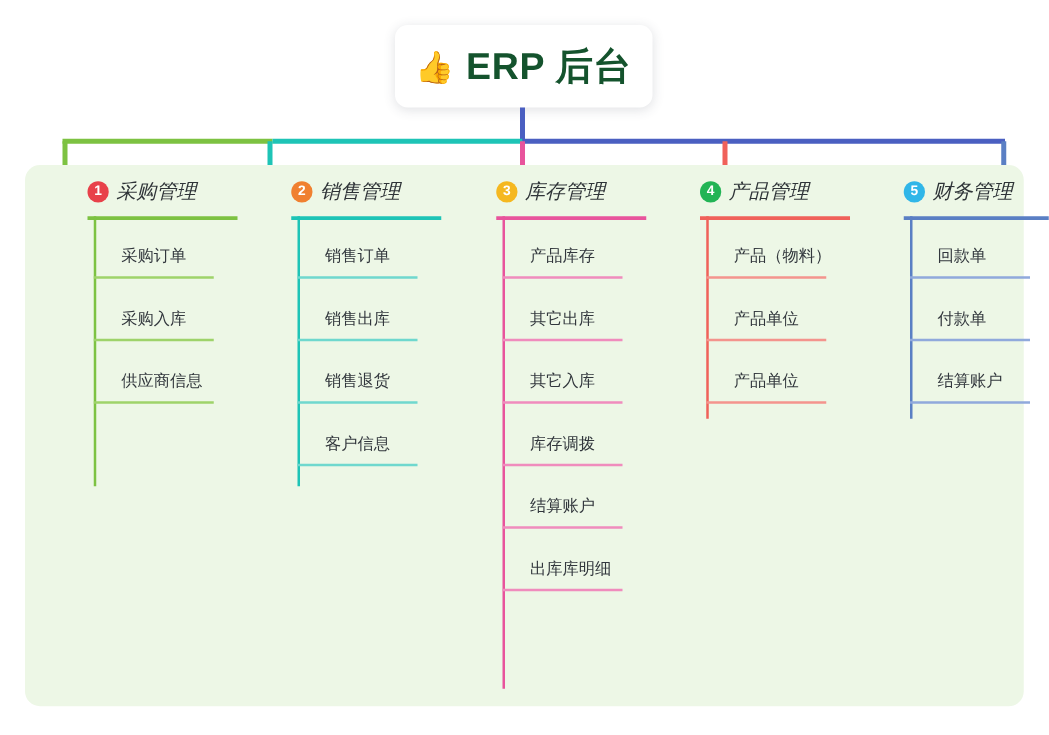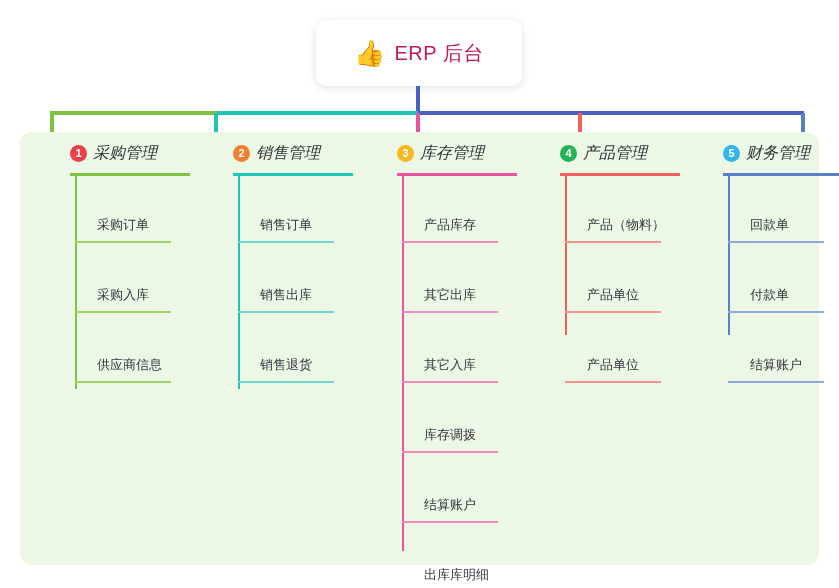--- a/index.html
+++ b/index.html
@@ -35,24 +35,25 @@
     justify-content: center;
     gap: 9px;
     box-sizing: border-box;
   }
   .root-emoji {
     font-size: 25px;
     line-height: 1;
     font-family: "DejaVu Sans", sans-serif;
   }
   .root-title {
-    font-size: 20px;
-    color: #be185d;
+    font-size: 30px;
+    color: #14532d;
     letter-spacing: 0.5px;
     white-space: nowrap;
+    font-weight: bold;
   }
 
   
   .conn {
     position: absolute;
   }
   .v-stem {
     left: 416px;
     top: 86px;
     width: 4px;
@@ -126,21 +127,21 @@
 
   
   .items {
     position: absolute;
     left: 30px;
     top: 33px;
     width: 133px;
   }
   .item {
     position: relative;
-    height: 70px;
+    height: 50px;
     box-sizing: border-box;
   }
   .item-label {
     position: absolute;
     left: 22px;
     bottom: 9px;
     font-size: 13px;
     color: #32373d;
     white-space: nowrap;
   }
@@ -212,20 +213,24 @@
             <div class="item-underline" style="background: rgb(111, 216, 206);"></div>
           </div>
           <div class="item">
             <span class="item-label">销售出库</span>
             <div class="item-underline" style="background: rgb(111, 216, 206);"></div>
           </div>
           <div class="item">
             <span class="item-label">销售退货</span>
             <div class="item-underline" style="background: rgb(111, 216, 206);"></div>
           </div>
+          <div class="item">
+            <span class="item-label">客户信息</span>
+            <div class="item-underline" style="background: rgb(111, 216, 206);"></div>
+          </div>
         </div>
       </div>
       <div class="column" style="left: 372px;">
         <div class="col-head">
           <span class="badge" style="background: rgb(245, 184, 32);">3</span>
           <span class="col-title">库存管理</span>
         </div>
         <div class="col-underline" style="background: rgb(232, 84, 156);"></div>
         <div class="spine" style="background: rgb(232, 84, 156); height: 378px;"></div>
         <div class="items">

